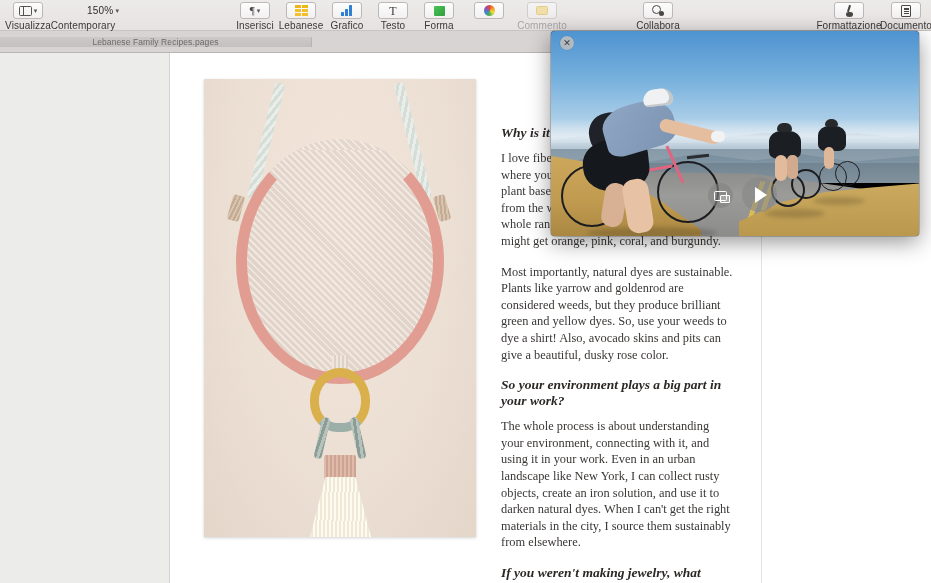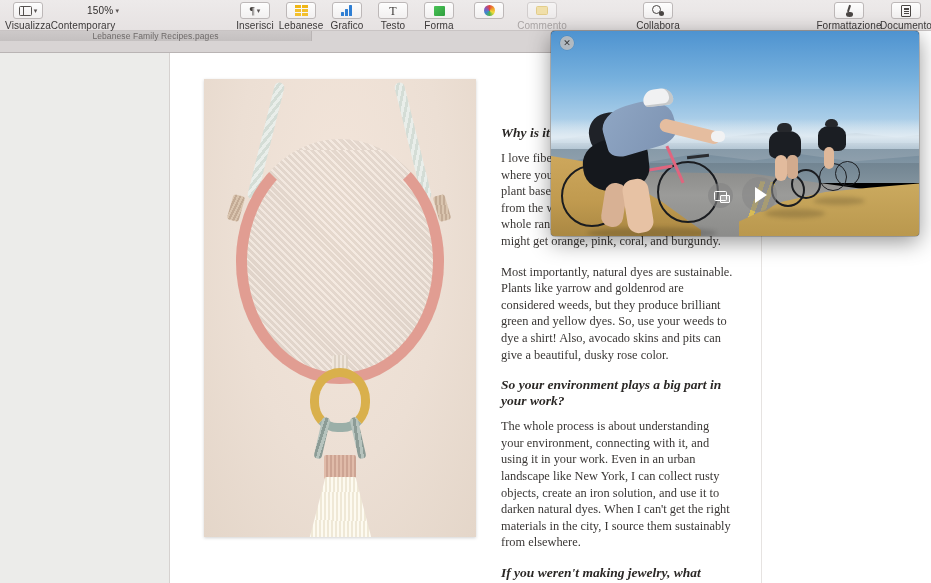--- a/index.html
+++ b/index.html
@@ -57,21 +57,21 @@
   .ico-brush::before { content: ""; position: absolute; left: 5px; top: 0; width: 2px; height: 7px; background: #4a4644; transform: rotate(18deg); }
   .ico-brush::after { content: ""; position: absolute; left: 2.5px; bottom: 0; width: 7px; height: 5px; background: #4a4644; border-radius: 40% 40% 50% 50%; }
   .ico-doc { width: 10px; height: 12px; border: 1.2px solid #4a4644; border-radius: 1px; padding: 2px 1.5px; display: flex; flex-direction: column; gap: 1.3px; }
   .ico-doc i { height: 1px; background: #4a4644; display: block; }
   .zoom-txt { font-size: 10px; color: #2f2c2b; letter-spacing: .2px; margin-left: 40px; }
 
   
   .tabbar {
     position: absolute; left: 0; top: 31px; width: 825px; height: 22px;
     background: #d8d4d4; border-bottom: 1px solid #b9b4b4;
-    display: flex; align-items: flex-start;
+    display: flex; align-items: center;
   }
   .tab {
     display: flex; align-items: center; justify-content: center;
     font-size: 8.5px; color: #3c3938; border-right: 1px solid #b9b4b4;
     letter-spacing: .1px; overflow: hidden; white-space: nowrap;
   }
   .tab.inactive { background: linear-gradient(to bottom,#cdc9c9,#c4c0c0); color: #6d6968; }
   .tab.active { background: #e9e6e6; color: #2f2c2b; }
   .tab-spacer { flex: 1; background: linear-gradient(to bottom,#cdc9c9,#c4c0c0); }
   .tab-plus {

